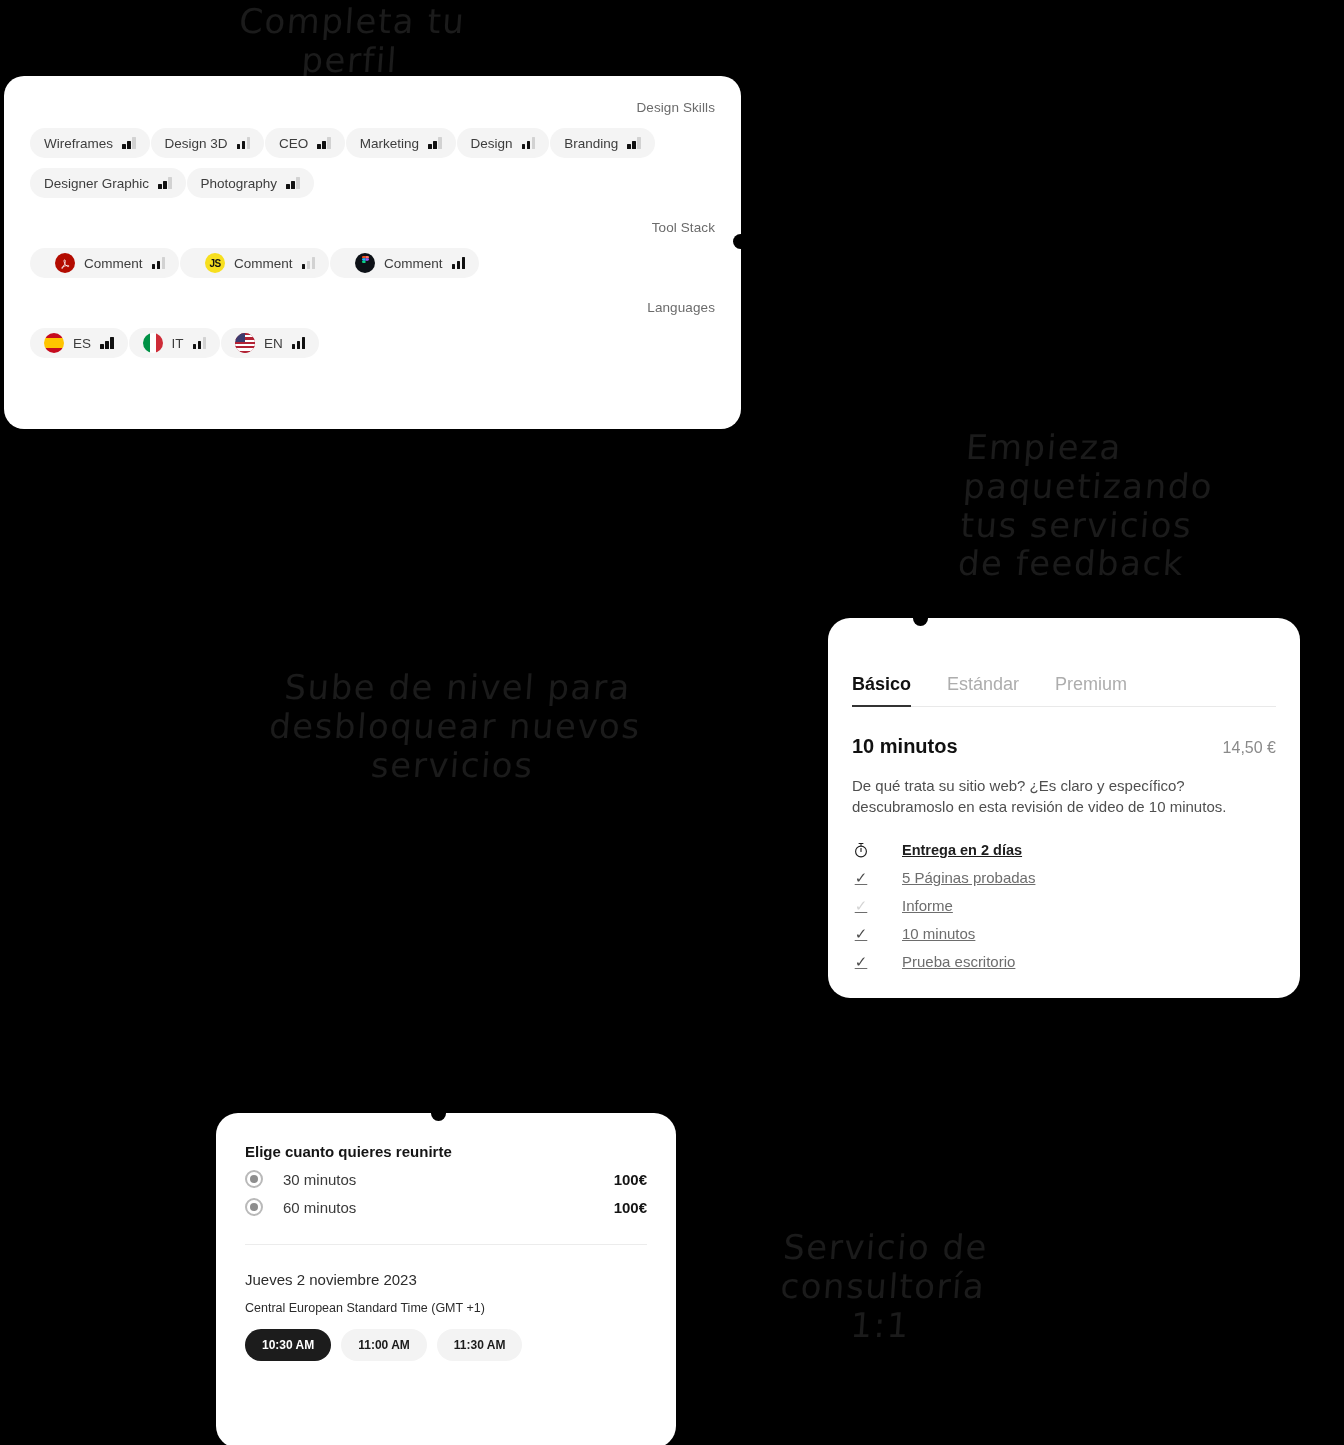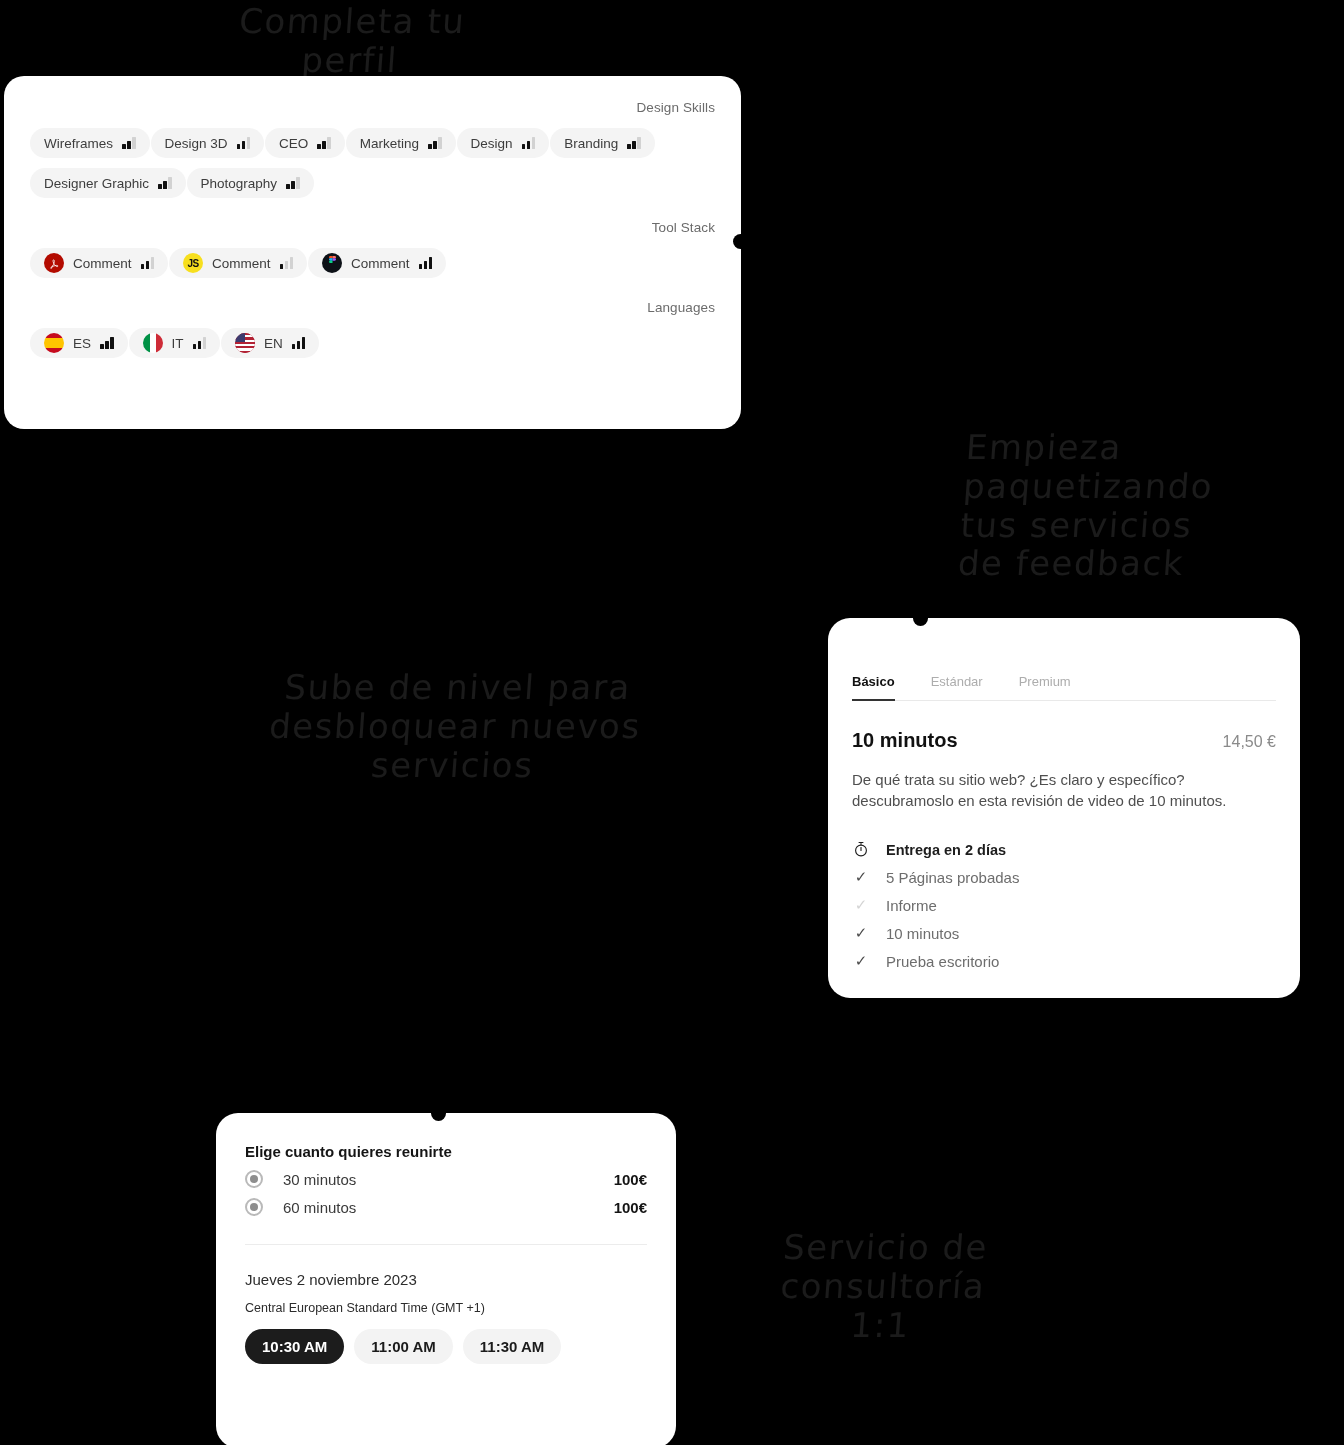--- a/index.html
+++ b/index.html
@@ -80,20 +80,21 @@
     height: 30px;
     white-space: nowrap;
   }
   .chip .ico-circ {
     width: 20px; height: 20px;
     border-radius: 50%;
     display: inline-flex;
     align-items: center; justify-content: center;
     flex: 0 0 auto;
     overflow: hidden;
+    margin-left: 11px;
   }
   .bars { display: inline-flex; align-items: flex-end; gap: 1.5px; height: 12px; }
   .bars i { display: block; width: 3.5px; background: #111; border-radius: .5px; }
   .bars i.b1 { height: 5px; }
   .bars i.b2 { height: 8.5px; }
   .bars i.b3 { height: 12px; }
   .bars i.off { background: #d2d2d2; }
 
   .gap-block { margin-top: 22px; }
 
@@ -127,21 +128,21 @@
     width: 15px; height: 15px;
     left: 85px; top: -7px;
   }
   .tabs {
     display: flex;
     gap: 36px;
     margin-top: 56px;
     border-bottom: 1px solid #e9e9e9;
   }
   .tab {
-    font-size: 13px;
+    font-size: 18px;
     color: #adadad;
     padding-bottom: 11px;
     position: relative;
     cursor: pointer;
   }
   .tab.active { color: #111; font-weight: 700; }
   .tab.active::after {
     content: "";
     position: absolute;
     left: 0; right: 0; bottom: -1px;
@@ -158,25 +159,26 @@
   .price-amount { font-size: 16px; color: #8a8a8a; }
   .price-desc {
     margin-top: 17px;
     font-size: 15px;
     line-height: 1.42;
     color: #4f4f4f;
   }
   .feat-list { margin-top: 18px; }
   .feat {
     display: flex;
-    align-items: flex-end;
-    gap: 16px;
+    align-items: center;
+    gap: 32px;
     height: 28px;
     font-size: 15px;
     color: #6d6d6d;
+    text-decoration: underline;
   }
   .feat.strong { color: #1d1d1d; font-weight: 600; font-size: 14.5px; }
   .feat .chk { width: 18px; text-align: center; color: #4a4a4a; font-size: 15px; flex:0 0 18px;}
   .feat .chk.dim { color: #d4d4d4; }
   .timer-ico { width: 18px; height: 18px; flex: 0 0 18px; }
 
   
   #card-booking {
     left: 216px; top: 1113px;
     width: 460px; height: 335px;
@@ -218,21 +220,21 @@
   }
   .opt-price { margin-left: auto; font-size: 15px; font-weight: 700; color: #151515; }
   .divider { height: 1px; background: #ececec; margin-top: 28px; }
   .book-date { margin-top: 26px; font-size: 15px; color: #2c2c2c; }
   .book-tz { margin-top: 13px; font-size: 12.5px; color: #2c2c2c; }
   .slot-row { display: flex; gap: 10px; margin-top: 14px; }
   .slot {
     background: #f3f3f3;
     border-radius: 999px;
     padding: 9px 17px;
-    font-size: 15px;
+    font-size: 12px;
     font-weight: 700;
     color: #1b1b1b;
   }
   .slot.sel { background: #1c1c1c; color: #ffffff; }
 </style>
 </head>
 <body>
 
 <div class="stage">
 

